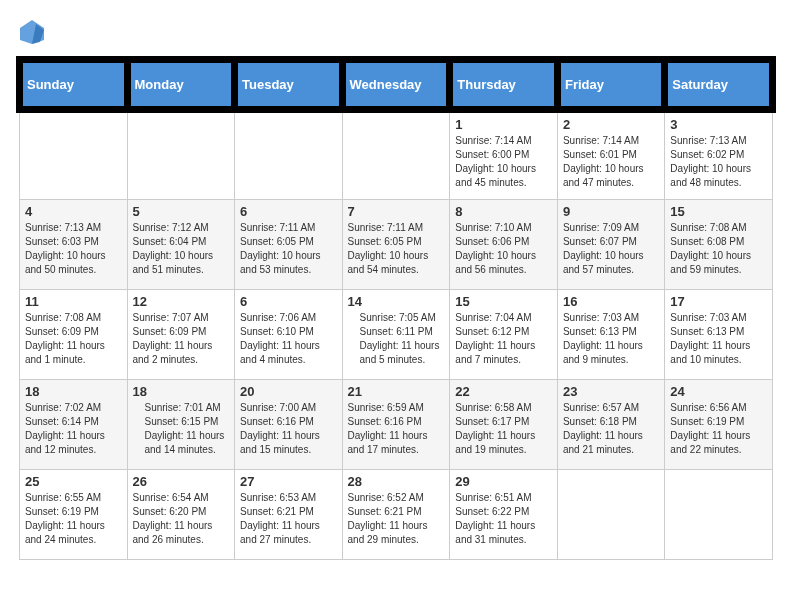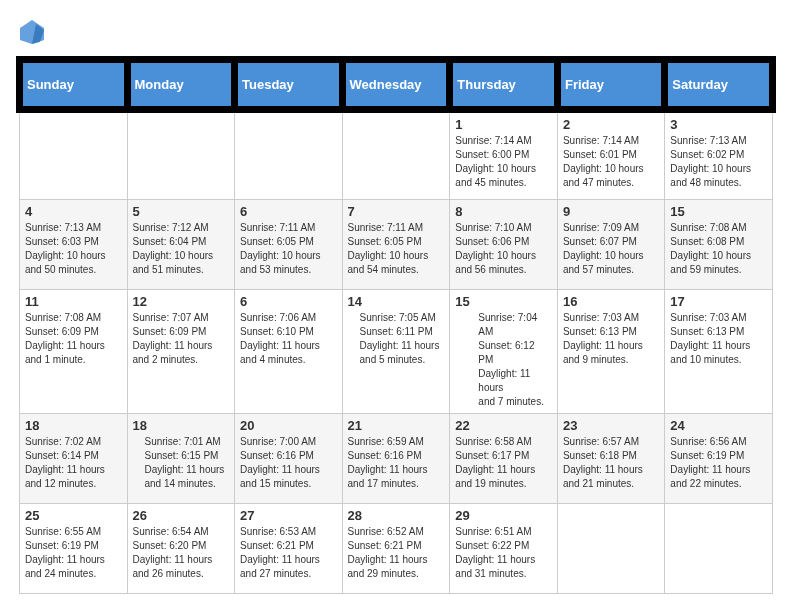--- a/index.html
+++ b/index.html
@@ -233,21 +233,21 @@
         </td>
         <td>
           <span class="day-num">14</span>
           <div class="day-info" style="white-space: pre-line; margin-left: 12px;">Sunrise: 7:05 AM
 Sunset: 6:11 PM
 Daylight: 11 hours
 and 5 minutes.</div>
         </td>
         <td>
           <span class="day-num">15</span>
-          <div class="day-info" style="white-space: pre-line; margin-left: 23px;">Sunrise: 7:04 AM
+          <div class="day-info" style="white-space: pre-line;">Sunrise: 7:04 AM
 Sunset: 6:12 PM
 Daylight: 11 hours
 and 7 minutes.</div>
         </td>
         <td>
           <span class="day-num">16</span>
           <div class="day-info" style="white-space: pre-line;">Sunrise: 7:03 AM
 Sunset: 6:13 PM
 Daylight: 11 hours
 and 9 minutes.</div>

